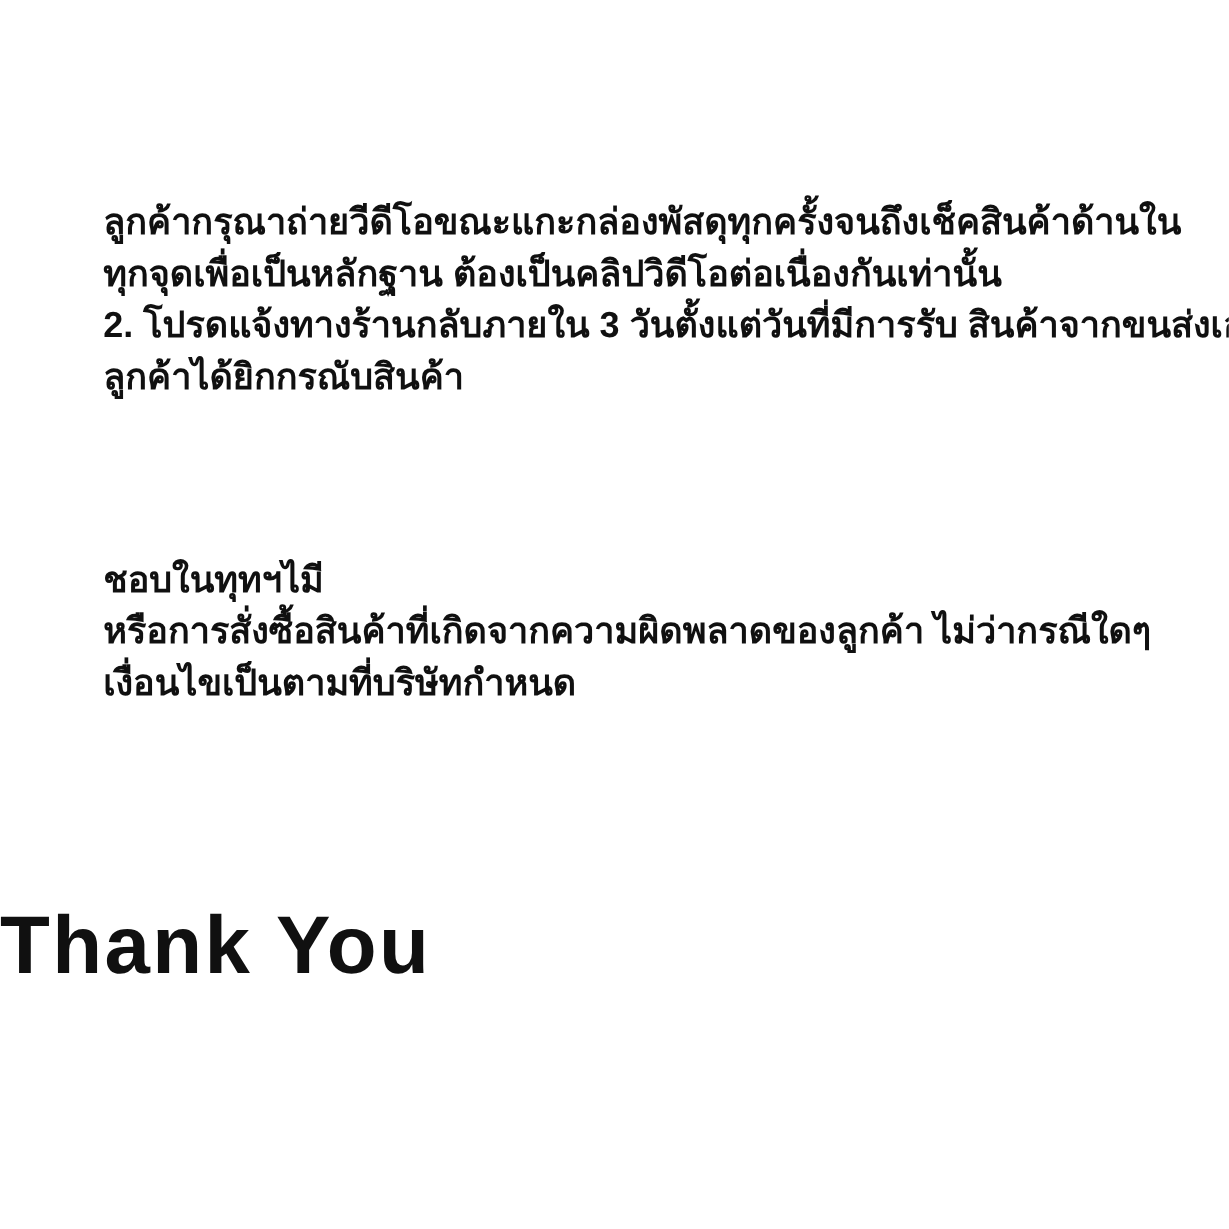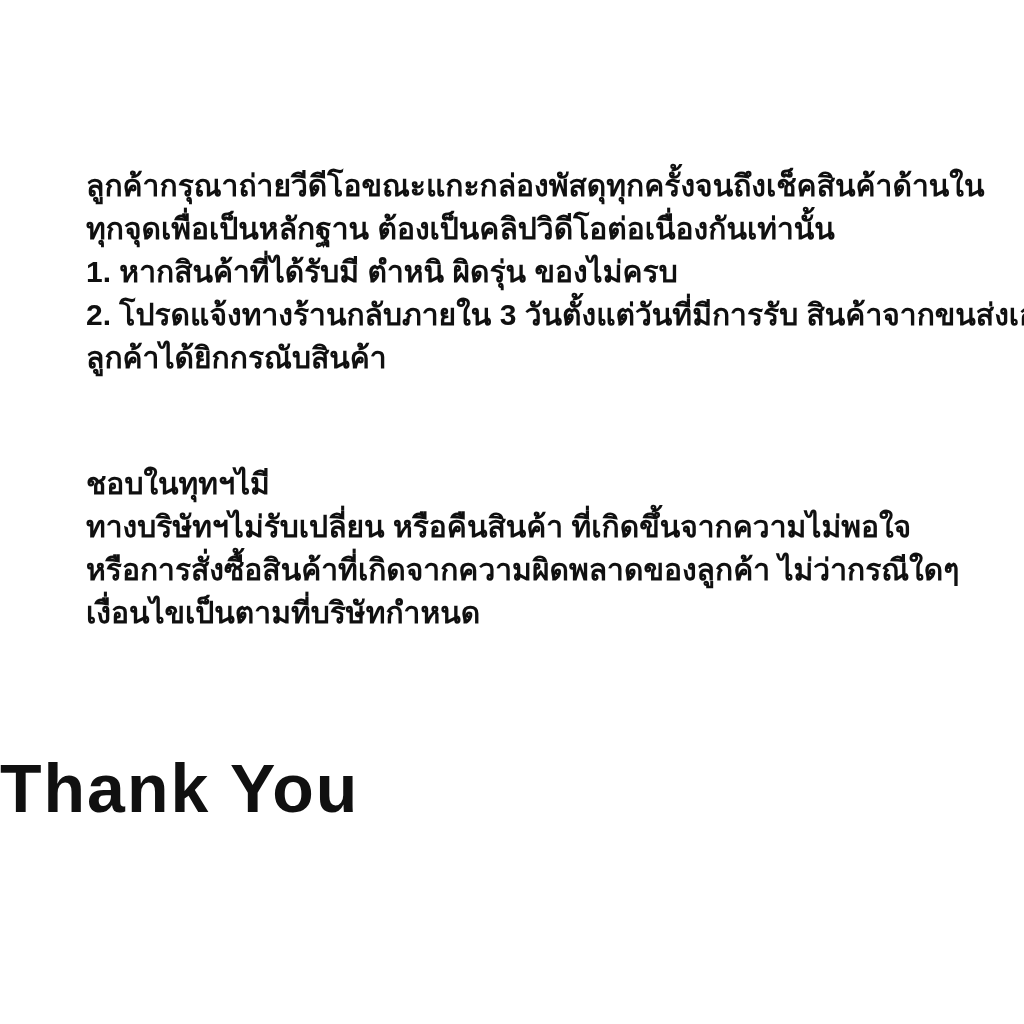--- a/index.html
+++ b/index.html
@@ -54,28 +54,26 @@
   }
 </style>
 </head>
 <body>
 
 <div class="sheet">
 
   <div class="text-block notice-block">
     <div class="line">ลูกค้ากรุณาถ่ายวีดีโอขณะแกะกล่องพัสดุทุกครั้งจนถึงเช็คสินค้าด้านใน</div>
     <div class="line">ทุกจุดเพื่อเป็นหลักฐาน ต้องเป็นคลิปวิดีโอต่อเนื่องกันเท่านั้น</div>
-    <div class="line">1. หากสินค้าที่ได้รับมี ตำหนิ ผิดรุ่น ของไม่ครบ</div>
     <div class="line">2. โปรดแจ้งทางร้านกลับภายใน 3 วันตั้งแต่วันที่มีการรับ สินค้าจากขนส่งเอกชน</div>
     <div class="line">ลูกค้าได้ยิกกรณับสินค้า</div>
   </div>
 
   <div class="text-block remark-block">
     <div class="line">ชอบในทุทฯไมี</div>
-    <div class="line">ทางบริษัทฯไม่รับเปลี่ยน หรือคืนสินค้า ที่เกิดขึ้นจากความไม่พอใจ</div>
     <div class="line">หรือการสั่งซื้อสินค้าที่เกิดจากความผิดพลาดของลูกค้า ไม่ว่ากรณีใดๆ</div>
     <div class="line">เงื่อนไขเป็นตามที่บริษัทกำหนด</div>
   </div>
 
   <div class="footer">
     <div class="thank-you">Thank You</div>
   </div>
 
 </div>
 

